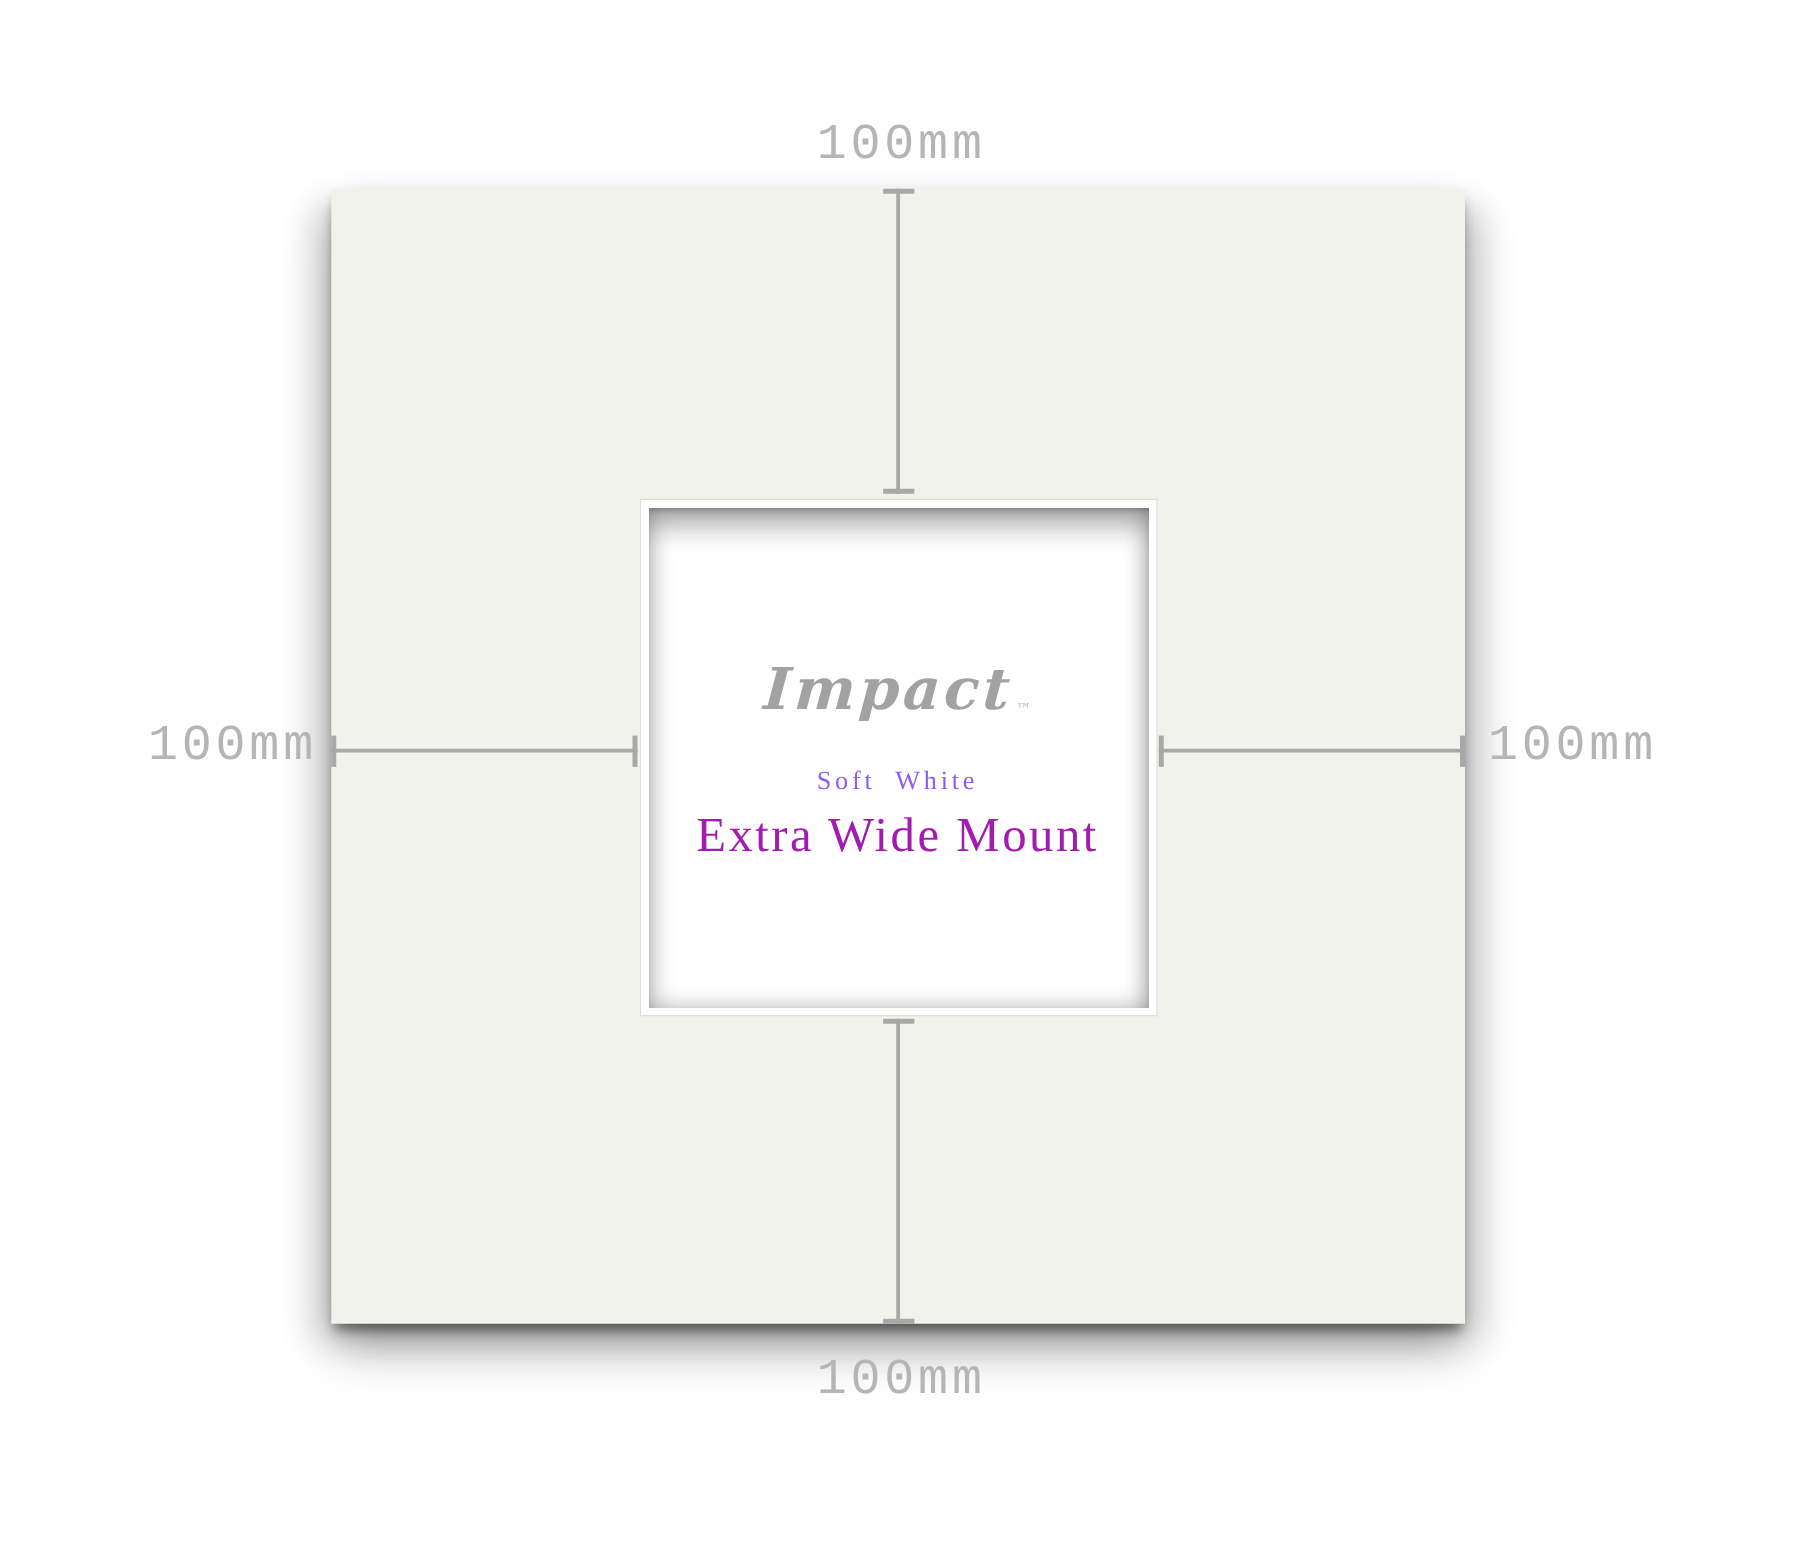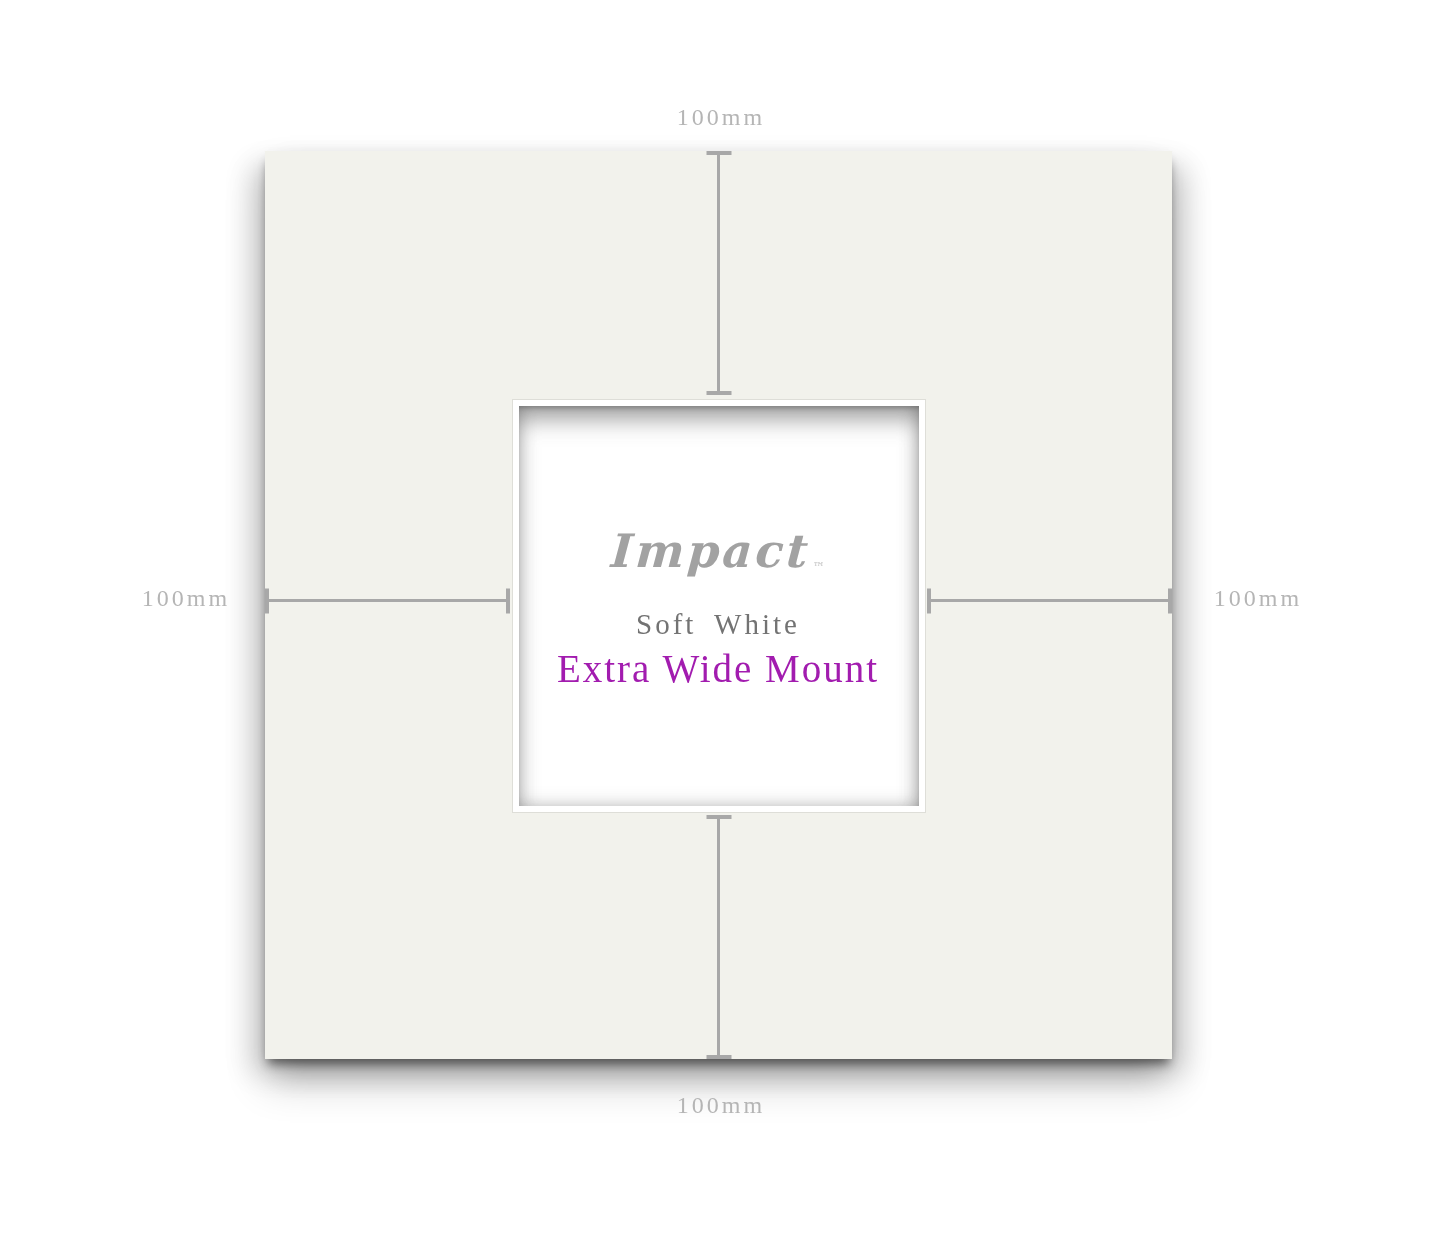--- a/index.html
+++ b/index.html
@@ -70,24 +70,24 @@
   .brand-tm {
     font-size: 12px;
     font-weight: 400;
     letter-spacing: 0;
     color: #bdbdbd;
     vertical-align: -4px;
     margin-left: 3px;
   }
   .color-name {
     font-family: "Liberation Serif", serif;
-    font-size: 29px;
+    font-size: 21px;
     line-height: 36px;
     margin-top: 10px;
-    color: #737373;
+    color: #8b5cf6;
     letter-spacing: 3px;
     word-spacing: 8px;
   }
   .product-name {
     font-family: "Liberation Serif", serif;
     font-size: 39px;
     line-height: 46px;
     margin-top: 4px;
     color: #a21caf;
     letter-spacing: 2px;
@@ -114,22 +114,22 @@
 
   #dim-line-top    { left: 717px; top: 151px; height: 244px; }
   #dim-line-bottom { left: 717px; top: 815px; height: 244px; }
   #dim-line-left   { left: 265px; top: 599px; width: 245px; }
   #dim-line-right  { left: 927px; top: 599px; width: 245px; }
 
   
   .dim-label {
     position: absolute;
     transform: translate(-50%, -50%);
-    font-family: Liberation Serif, serif;
-    font-size: 24px;
+    font-family: Liberation Mono, monospace;
+    font-size: 40px;
     color: #b5b5b5;
     letter-spacing: 3px;
     white-space: nowrap;
     z-index: 2;
   }
   #dim-label-top    { left: 721px;  top: 117px;  }
   #dim-label-bottom { left: 721px;  top: 1105px; }
   #dim-label-left   { left: 186px;  top: 598px;  }
   #dim-label-right  { left: 1258px; top: 598px;  }
 </style>

